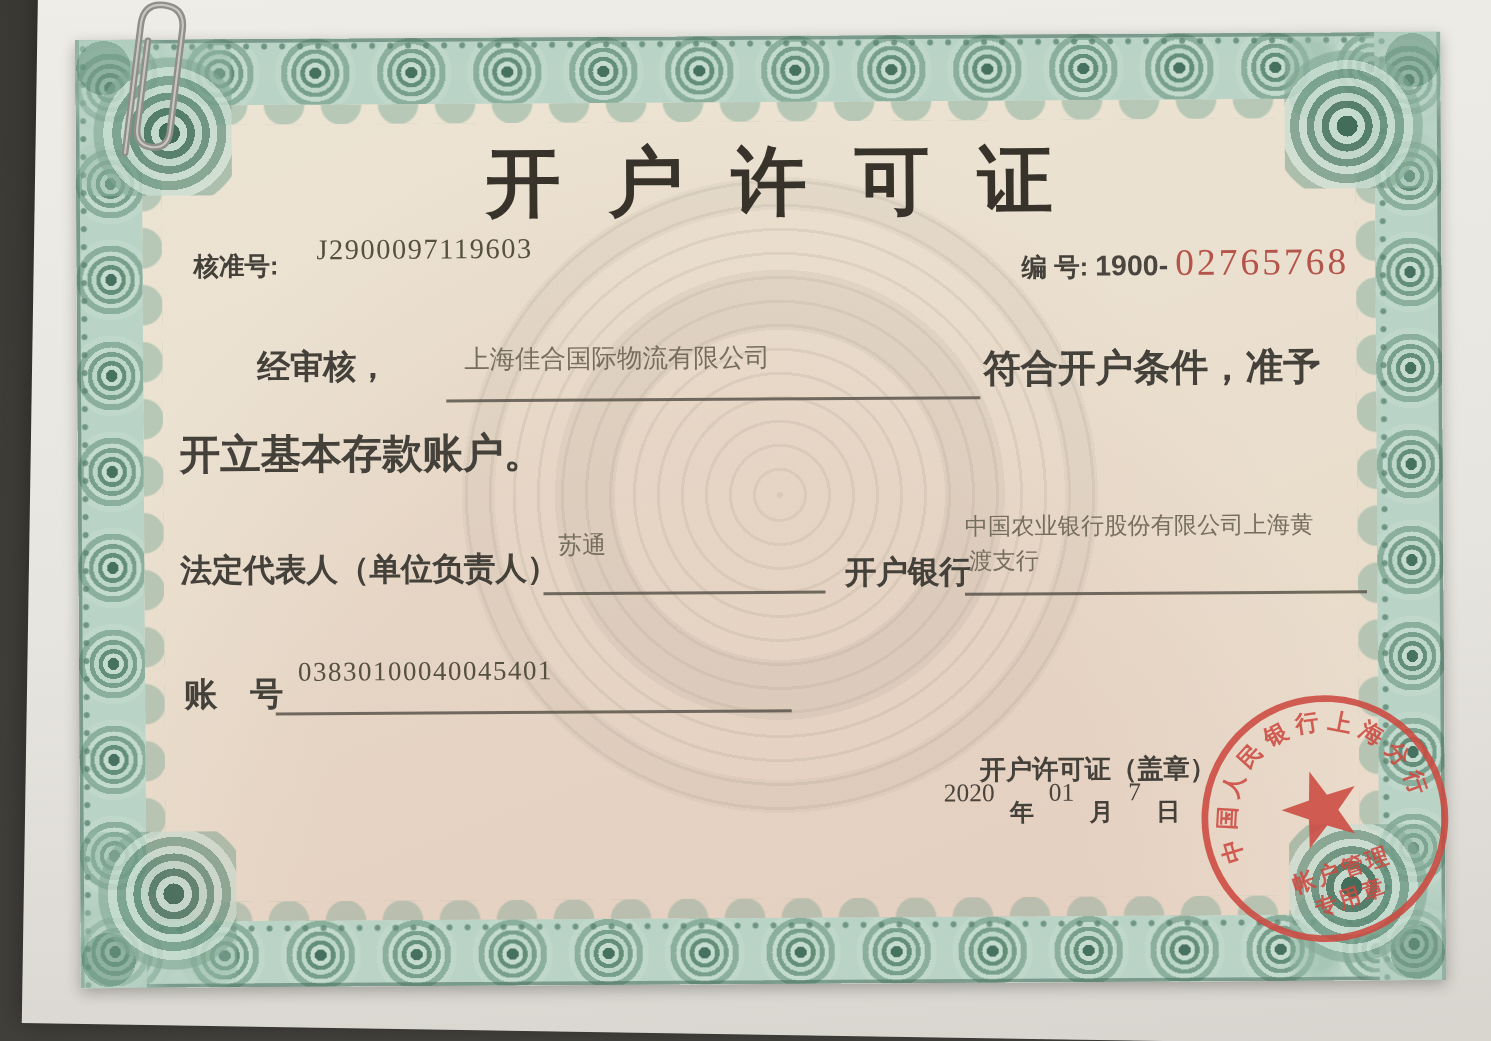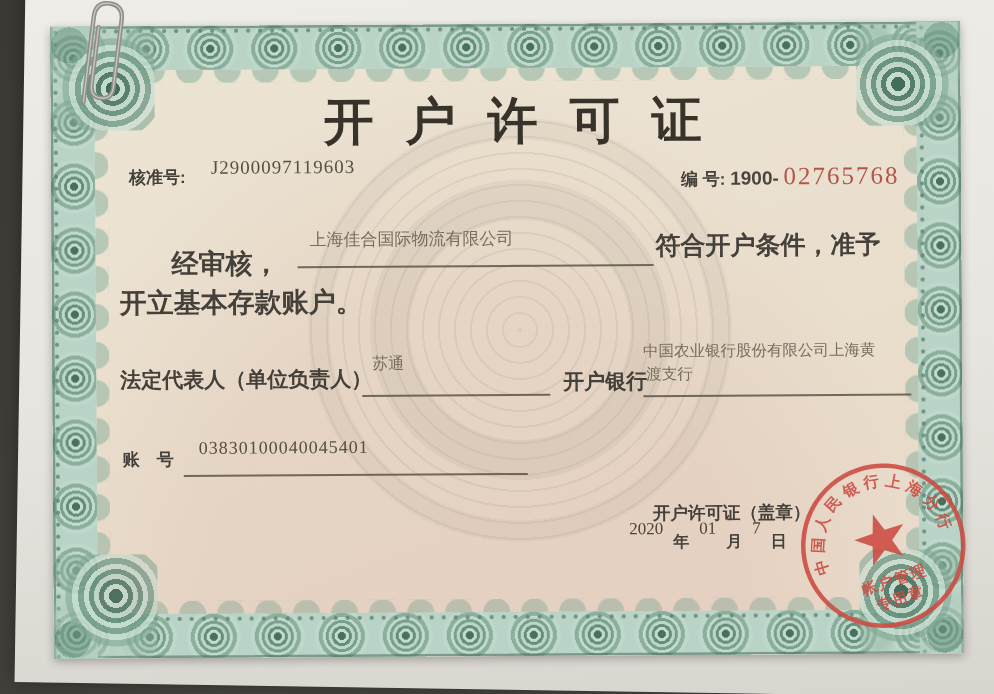--- a/index.html
+++ b/index.html
@@ -107,36 +107,36 @@
 
     <div class="t lbl" style="left:78px;top:140px;font-size:17px;">核准号:</div>
     <div class="t val" style="left:160px;top:131px;font-size:19px;letter-spacing:1px;">J2900097119603</div>
 
     <div class="t" style="left:630px;top:140px;font-size:17px;">
       <span class="lbl">编 号:</span>
       <span style="font-size:19px;font-weight:700;color:#4a463f;">1900-</span>
       <span class="red" style="font-size:25px;">02765768</span>
     </div>
 
-    <div class="t lbl" style="left:120px;top:204px;font-size:27px;margin-top:16px;">经审核，</div>
+    <div class="t lbl" style="left:120px;top:204px;font-size:22px;">经审核，</div>
     <div class="t gray" style="left:258px;top:203px;font-size:17px;">上海佳合国际物流有限公司</div>
     <div class="uline" style="left:246px;top:241px;width:356px;"></div>
     <div class="t lbl" style="left:604px;top:206px;font-size:25px;">符合开户条件，准予</div>
     <div class="t lbl" style="left:68px;top:259px;font-size:27px;">开立基本存款账户。</div>
 
     <div class="t lbl" style="left:68px;top:340px;font-size:21px;">法定代表人（单位负责人）</div>
     <div class="t gray" style="left:320px;top:329px;font-size:16px;">苏通</div>
     <div class="uline" style="left:310px;top:370px;width:188px;"></div>
 
     <div class="t lbl" style="left:511px;top:344px;font-size:21px;">开户银行</div>
     <div class="t gray" style="left:591px;top:318px;font-size:15.5px;">中国农业银行股份有限公司上海黄</div>
     <div class="t gray" style="left:594px;top:341px;font-size:15.5px;font-family:Liberation Serif, serif;">渡支行</div>
     <div class="uline" style="left:591px;top:372px;width:268px;"></div>
 
-    <div class="t lbl" style="left:70px;top:422px;font-size:17px;">账　号</div>
+    <div class="t lbl" style="left:70px;top:422px;font-size:22px;">账　号</div>
     <div class="t val" style="left:146px;top:412px;font-size:18px;letter-spacing:1px;">03830100040045401</div>
     <div class="uline" style="left:131px;top:449px;width:344px;"></div>
 
     <div class="t lbl" style="left:600px;top:478px;font-size:17.5px;">开户许可证（盖章）</div>
     <div class="daterow">
       <span class="num">2020</span>
       <span class="unit">年</span>
       <span class="num">01</span>
       <span class="unit">月</span>
       <span class="num">7</span>

